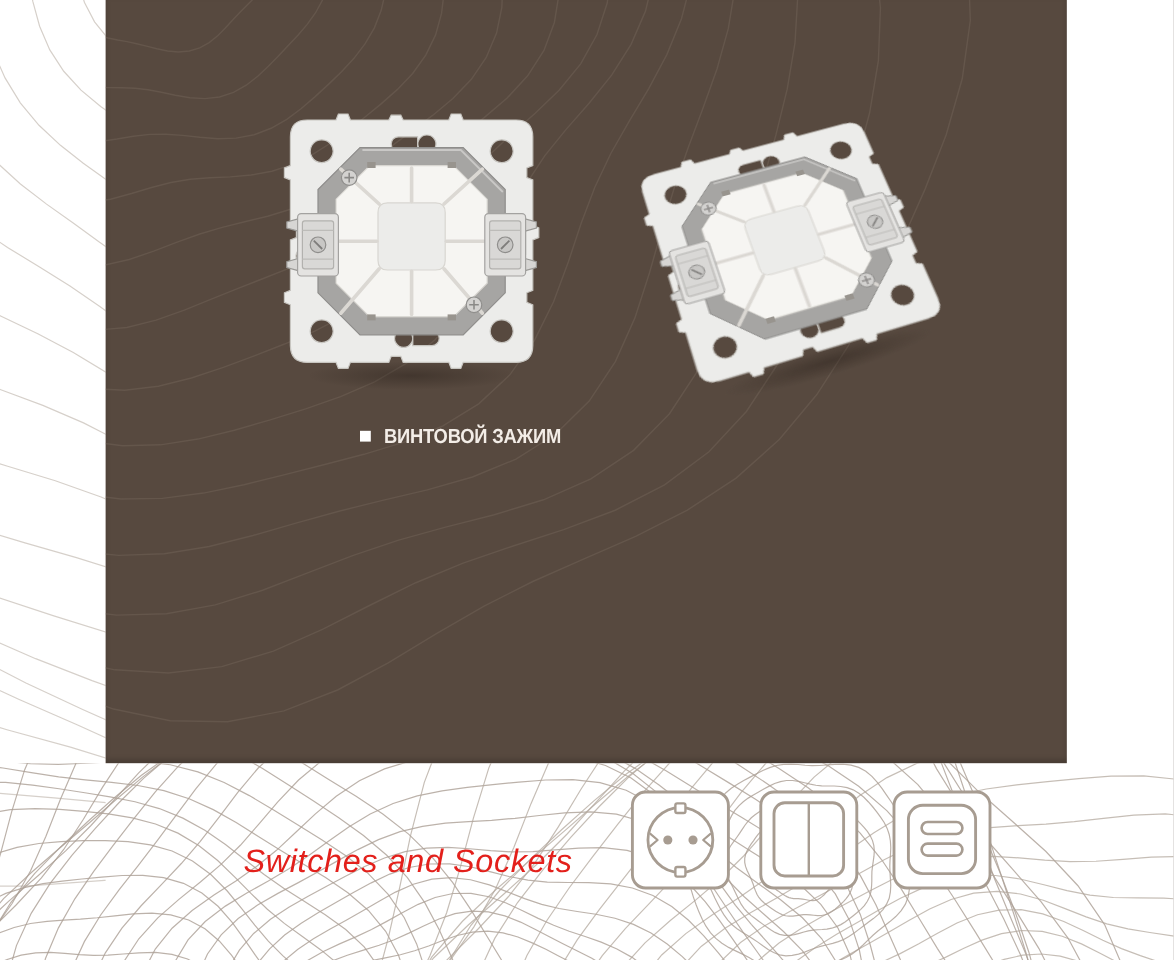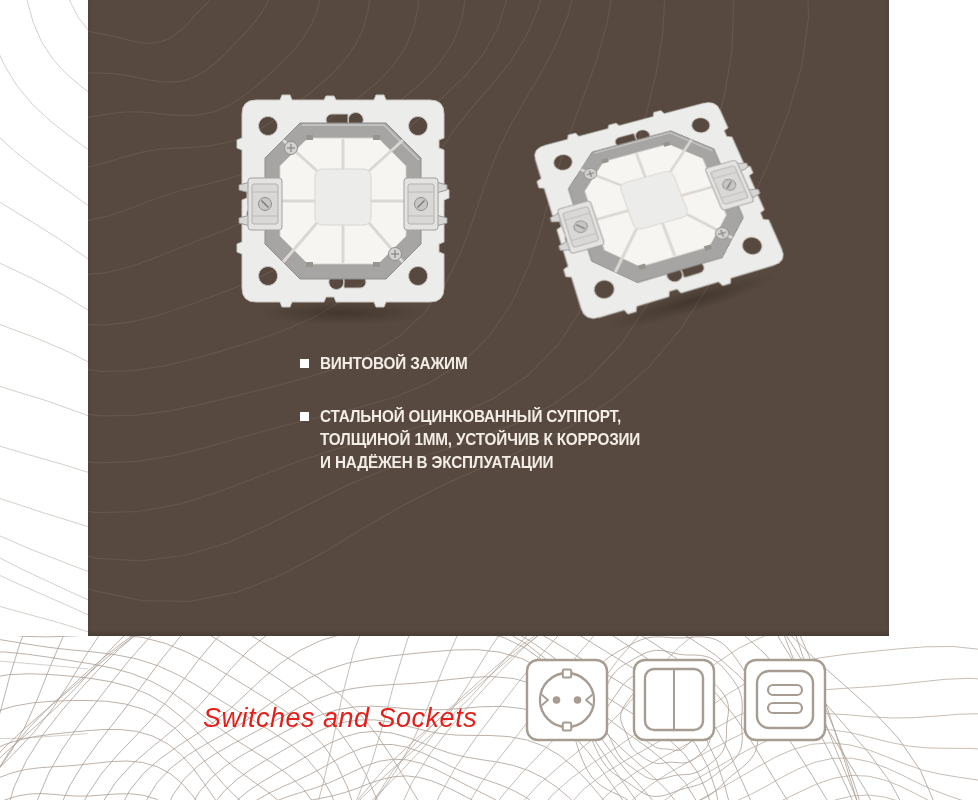--- a/index.html
+++ b/index.html
@@ -195,26 +195,20 @@
     <div class="product product-tilted">
       <svg width="230" height="230" viewBox="0 0 230 230">
           <use href="#frame-unit"></use>
         </svg>
     </div>
 
     <div class="features">
       <div class="feature">
         <span class="bullet"></span>
         <div class="ftext" style="color: rgb(243, 237, 231);">ВИНТОВОЙ ЗАЖИМ</div>
-      </div>
-      <div class="feature">
-        <span class="bullet"></span>
-        <div class="ftext" style="color: rgb(243, 237, 231);">СТАЛЬНОЙ ОЦИНКОВАННЫЙ СУППОРТ,
-ТОЛЩИНОЙ 1ММ, УСТОЙЧИВ К КОРРОЗИИ
-И НАДЁЖЕН В ЭКСПЛУАТАЦИИ</div>
       </div>
     </div>
   </div>
 
   <svg id="bottom-contours" class="deco" width="978" height="164">
       <polygon points="121.8,330.0 121.2,334.3 120.4,338.5 119.4,342.6 118.5,346.8 117.5,350.9 116.2,355.0 114.5,359.0 112.3,362.7 109.7,366.1 106.8,369.3 103.8,372.3 100.8,375.3 97.9,378.5 94.9,381.7 91.7,384.9 88.2,387.7 84.2,389.9 79.9,391.3 75.4,391.6 70.8,391.2 66.3,390.3 62.1,389.2 58.0,388.2 54.0,387.4 50.0,386.6 46.1,385.9 42.2,384.8 38.4,383.4 34.9,381.5 31.5,379.4 28.2,377.1 25.0,374.8 21.6,372.6 18.2,370.4 14.8,368.0 11.6,365.2 9.0,361.9 7.0,358.2 5.8,354.1 5.1,350.0 4.8,345.8 4.4,341.8 3.9,337.9 2.9,334.0 1.8,330.0 0.8,325.9 0.1,321.6 -0.1,317.2 0.4,312.9 1.4,308.7 2.9,304.6 4.6,300.5 6.5,296.5 8.5,292.6 10.8,288.7 13.6,285.2 16.9,282.1 20.8,279.8 25.0,278.1 29.4,276.9 33.7,276.1 37.9,275.2 41.8,274.1 45.7,272.8 49.6,271.2 53.7,269.9 57.9,268.9 62.1,268.6 66.4,269.1 70.5,270.3 74.5,271.9 78.3,273.7 82.0,275.6 85.6,277.5 89.2,279.5 92.5,281.8 95.6,284.4 98.3,287.4 100.6,290.8 102.6,294.2 104.5,297.6 106.6,300.9 109.0,303.9 111.7,307.0 114.6,310.1 117.4,313.5 119.7,317.3 121.2,321.4 121.9,325.7 121.8,330.0" fill="none" stroke="#ab9f95" stroke-opacity="0.8" stroke-width="1"></polygon>
       <polygon points="146.8,330.0 145.5,336.0 144.1,341.8 142.8,347.6 141.7,353.4 140.5,359.3 138.9,365.1 136.7,370.8 133.8,376.1 130.3,381.1 126.3,385.6 122.2,390.1 118.0,394.4 113.8,398.8 109.3,403.1 104.4,406.9 99.0,409.9 93.1,411.9 86.8,412.6 80.5,412.2 74.3,411.1 68.4,409.9 62.8,408.8 57.3,408.2 51.8,408.0 46.3,407.9 40.6,407.6 35.1,406.8 29.6,405.2 24.4,402.9 19.5,400.1 14.7,397.1 10.0,394.0 5.2,390.8 0.5,387.5 -4.0,383.7 -8.0,379.4 -11.2,374.5 -13.5,369.1 -15.1,363.4 -16.2,357.7 -17.3,352.2 -18.7,346.7 -20.6,341.3 -22.9,335.8 -25.1,330.0 -26.9,323.9 -27.8,317.7 -27.6,311.4 -26.3,305.3 -24.1,299.4 -21.3,293.8 -18.3,288.4 -15.0,283.1 -11.6,278.0 -7.8,273.1 -3.4,268.8 1.6,265.1 7.1,262.2 12.8,260.1 18.6,258.3 24.2,256.5 29.5,254.6 34.7,252.2 40.0,249.6 45.4,247.2 51.1,245.3 57.0,244.4 63.0,244.7 68.8,246.1 74.4,248.3 79.7,250.9 84.8,253.6 89.8,256.2 94.8,258.7 99.7,261.2 104.5,264.0 109.0,267.3 113.1,271.1 116.8,275.2 120.3,279.4 123.9,283.5 127.8,287.6 132.0,291.7 136.4,296.0 140.6,300.7 144.1,305.9 146.6,311.6 147.8,317.7 147.7,323.9 146.8,330.0" fill="none" stroke="#ab9f95" stroke-opacity="0.8" stroke-width="1"></polygon>
       <polygon points="170.0,330.0 168.4,337.6 167.1,345.0 166.2,352.6 165.5,360.2 164.4,368.0 162.6,375.7 159.8,383.1 155.8,389.9 151.0,396.1 145.7,401.9 140.1,407.3 134.3,412.6 128.5,417.6 122.2,422.2 115.5,426.1 108.2,428.9 100.5,430.3 92.7,430.6 84.9,430.0 77.5,429.1 70.4,428.6 63.4,428.8 56.5,429.6 49.4,430.7 42.1,431.7 34.6,431.9 27.2,431.0 20.1,428.8 13.4,425.6 7.0,421.7 0.9,417.6 -5.1,413.4 -11.1,409.0 -17.0,404.4 -22.5,399.3 -27.4,393.5 -31.3,387.0 -34.4,380.2 -36.8,373.1 -39.2,366.1 -41.7,359.2 -44.8,352.3 -48.3,345.2 -51.8,337.8 -54.7,330.0 -56.3,321.9 -56.3,313.7 -54.6,305.6 -51.5,298.0 -47.4,290.9 -43.0,284.1 -38.4,277.7 -33.9,271.3 -29.3,265.1 -24.3,259.3 -18.7,254.0 -12.5,249.5 -5.9,245.7 1.0,242.5 7.8,239.5 14.4,236.4 20.8,233.0 27.3,229.3 34.0,225.8 41.1,223.0 48.6,221.3 56.2,221.2 63.7,222.7 71.0,225.3 77.9,228.5 84.5,231.8 91.0,234.7 97.5,237.1 104.2,239.4 111.0,241.7 117.6,244.6 123.9,248.2 129.9,252.4 135.4,257.2 140.8,262.2 146.2,267.4 151.8,272.7 157.4,278.2 162.8,284.2 167.4,290.9 170.7,298.3 172.4,306.1 172.6,314.2 171.6,322.2 170.0,330.0" fill="none" stroke="#ab9f95" stroke-opacity="0.8" stroke-width="1"></polygon>
       <polygon points="192.1,330.0 191.1,339.2 190.8,348.4 190.8,357.8 190.5,367.4 189.4,377.1 186.8,386.5 182.6,395.2 176.9,403.1 170.2,410.1 163.0,416.5 155.7,422.4 148.3,428.1 140.9,433.5 133.1,438.4 124.9,442.4 116.2,445.3 107.2,446.9 98.2,447.7 89.4,448.1 80.9,448.8 72.6,450.1 64.3,452.3 55.6,454.9 46.6,457.3 37.3,458.7 27.9,458.6 18.9,456.6 10.3,453.0 2.3,448.2 -5.2,442.9 -12.5,437.5 -19.9,432.2 -27.3,426.9 -34.6,421.3 -41.4,415.1 -47.5,408.1 -52.7,400.4 -57.1,392.3 -61.0,383.9 -65.0,375.5 -69.2,367.0 -73.6,358.4 -78.0,349.4 -81.6,339.9 -83.7,330.0 -83.8,319.9 -81.7,310.1 -77.7,300.7 -72.4,292.0 -66.6,283.9 -61.0,276.1 -55.7,268.5 -50.6,260.9 -45.6,253.3 -40.1,246.0 -33.8,239.4 -26.9,233.5 -19.3,228.5 -11.5,223.9 -3.7,219.6 4.0,215.2 11.8,210.7 19.8,206.3 28.2,202.5 37.1,200.1 46.3,199.3 55.5,200.3 64.4,202.8 73.0,206.1 81.3,209.4 89.4,212.1 97.7,214.1 106.3,215.5 115.2,216.8 124.3,218.7 133.1,221.6 141.5,225.7 149.2,231.0 156.3,237.0 163.1,243.5 169.8,250.3 176.3,257.3 182.5,264.8 188.0,273.0 192.2,281.9 194.8,291.4 195.6,301.2 195.0,311.0 193.6,320.7 192.1,330.0" fill="none" stroke="#ab9f95" stroke-opacity="0.8" stroke-width="1"></polygon>
       <polygon points="215.0,330.0 215.3,340.9 216.1,351.9 216.6,363.3 216.1,374.8 213.8,386.0 209.4,396.5 202.9,406.0 194.9,414.3 186.1,421.6 177.2,428.3 168.5,434.8 160.1,441.2 151.7,447.4 143.1,453.3 134.1,458.3 124.5,462.3 114.7,465.3 104.7,467.7 94.9,470.1 85.2,473.0 75.4,476.5 65.3,480.4 54.6,484.0 43.5,486.5 32.3,487.1 21.3,485.3 10.8,481.4 1.1,475.8 -8.0,469.5 -16.8,463.1 -25.7,457.1 -34.8,451.3 -44.1,445.6 -53.3,439.4 -62.0,432.4 -69.7,424.3 -76.4,415.2 -82.2,405.6 -87.3,395.6 -92.4,385.5 -97.3,375.1 -102.0,364.4 -105.9,353.3 -108.2,341.8 -108.3,330.0 -106.0,318.4 -101.5,307.3 -95.4,297.0 -88.9,287.3 -82.6,278.1 -77.0,269.0 -72.2,259.7 -67.6,250.2 -62.8,240.8 -57.1,231.7 -50.3,223.5 -42.4,216.3 -33.7,210.1 -24.7,204.5 -15.5,199.2 -6.3,194.0 3.0,188.9 12.7,184.3 22.8,180.9 33.4,179.0 44.1,179.0 54.8,180.5 65.1,183.0 75.2,185.6 85.1,187.5 95.3,188.5 105.9,188.7 117.1,188.8 128.5,189.5 139.9,191.6 150.7,195.6 160.5,201.3 169.4,208.6 177.3,216.7 184.8,225.3 191.9,234.2 198.7,243.3 205.0,252.9 210.2,263.1 214.0,274.0 216.1,285.3 216.6,296.7 216.1,308.1 215.4,319.1 215.0,330.0" fill="none" stroke="#ab9f95" stroke-opacity="0.8" stroke-width="1"></polygon>

